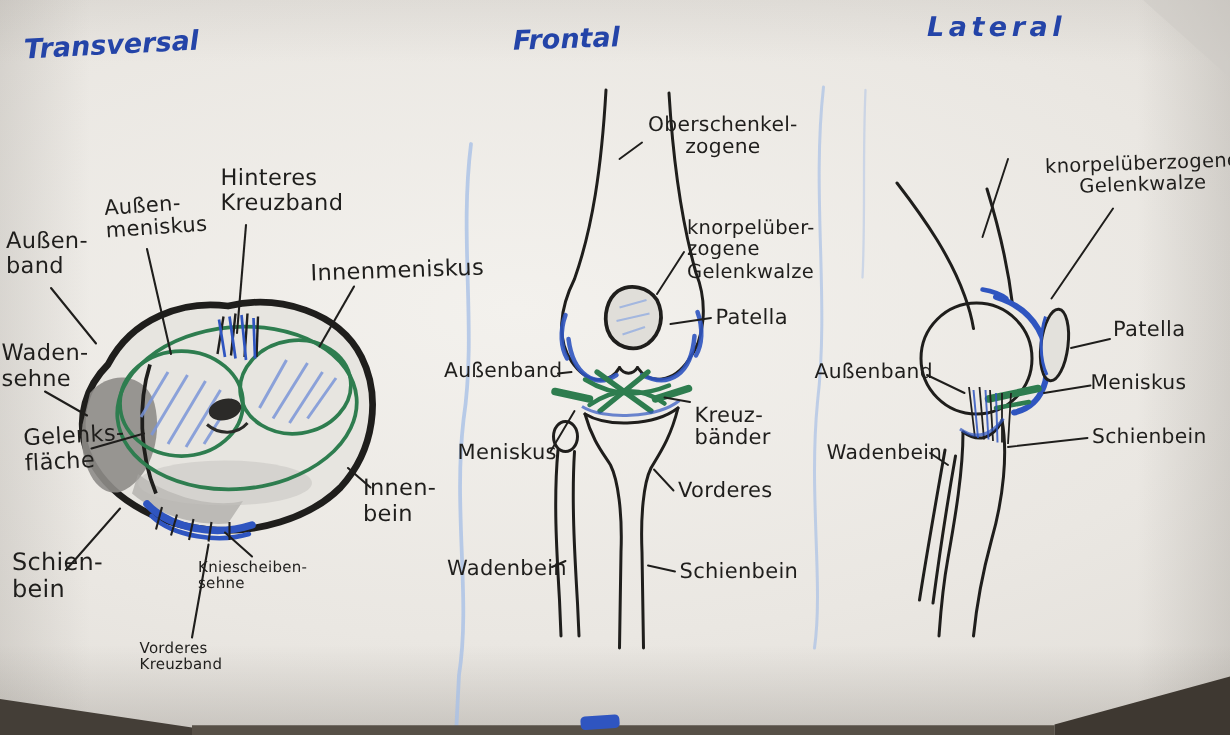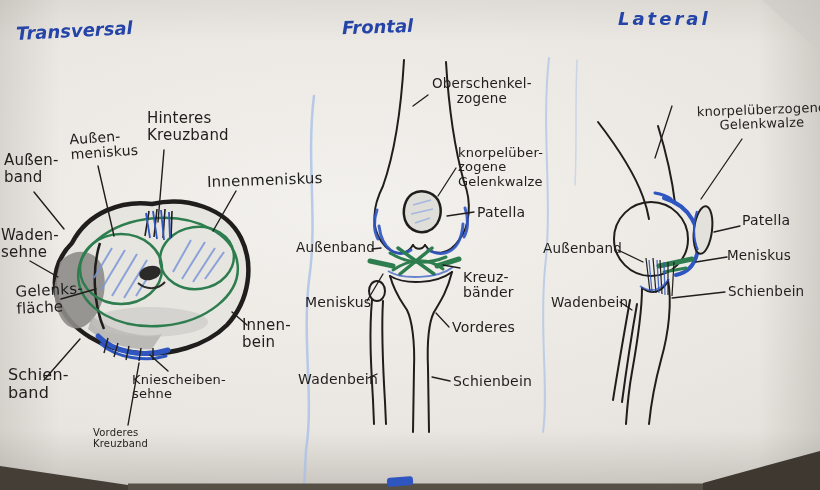--- a/index.html
+++ b/index.html
@@ -205,22 +205,22 @@
   <div class="lbl" style="left:4px;top:152px;font-size:15px">Außen-
 band</div>
   <div class="lbl" style="left:207px;top:172px;font-size:15px;transform:rotate(-2deg)">Innenmeniskus</div>
   <div class="lbl" style="left:1px;top:227px;font-size:15px">Waden-
 sehne</div>
   <div class="lbl" style="left:16px;top:282px;font-size:15px;transform:rotate(-3deg)">Gelenks-
 fläche</div>
   <div class="lbl" style="left:242px;top:317px;font-size:15px">Innen-
 bein</div>
   <div class="lbl" style="left:8px;top:366px;font-size:16px">Schien-
-band</div>
-  <div class="lbl" style="left:132px;top:373px;font-size:13px">Kniescheiben-
+bein</div>
+  <div class="lbl" style="left:132px;top:373px;font-size:10px">Kniescheiben-
 sehne</div>
   <div class="lbl" style="left:93px;top:427px;font-size:10px">Vorderes
 Kreuzband</div>
 
   <div class="title" style="left:342px;top:16px;font-size:18px;transform:rotate(-2deg)">Frontal</div>
   <div class="lbl" style="left:432px;top:76px;font-size:13.5px;text-align:center">Oberschenkel-
 zogene</div>
   <div class="lbl" style="left:458px;top:146px;font-size:13px">knorpelüber-
 zogene
 Gelenkwalze</div>

